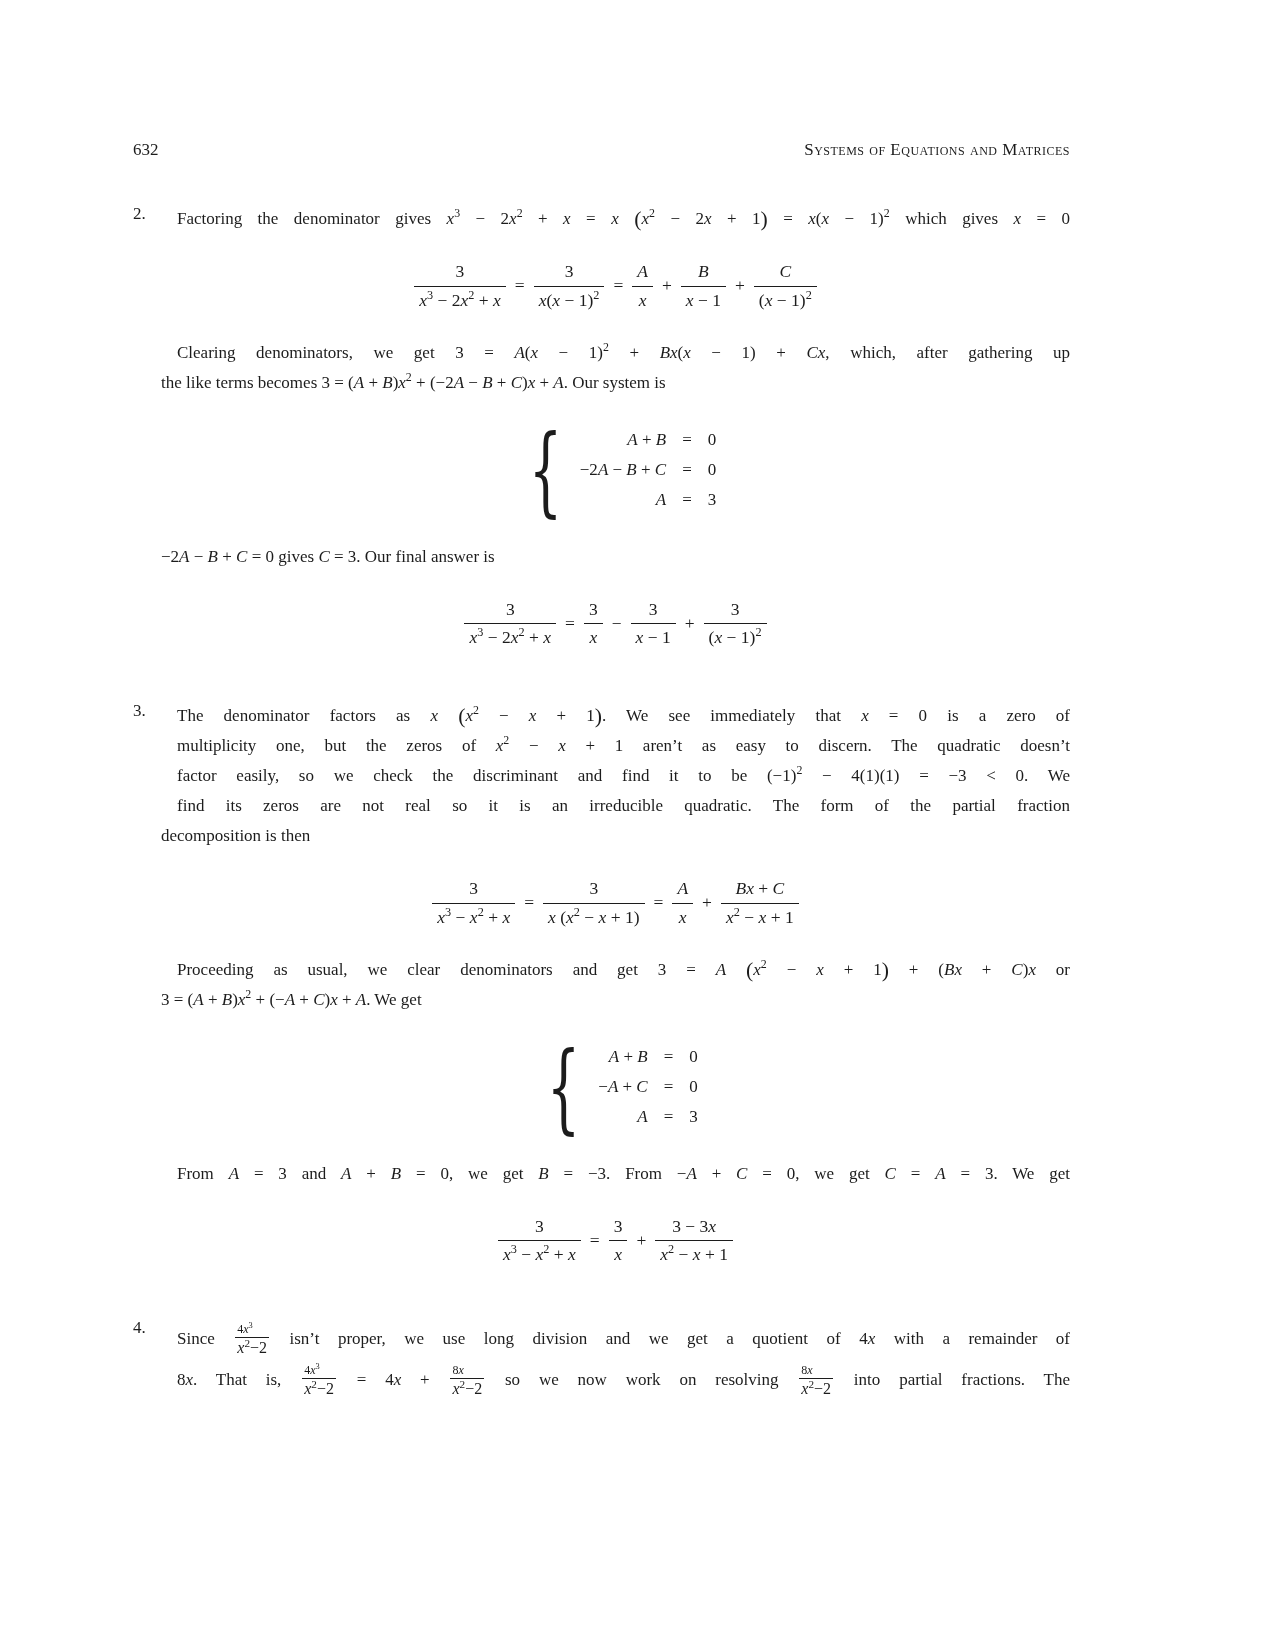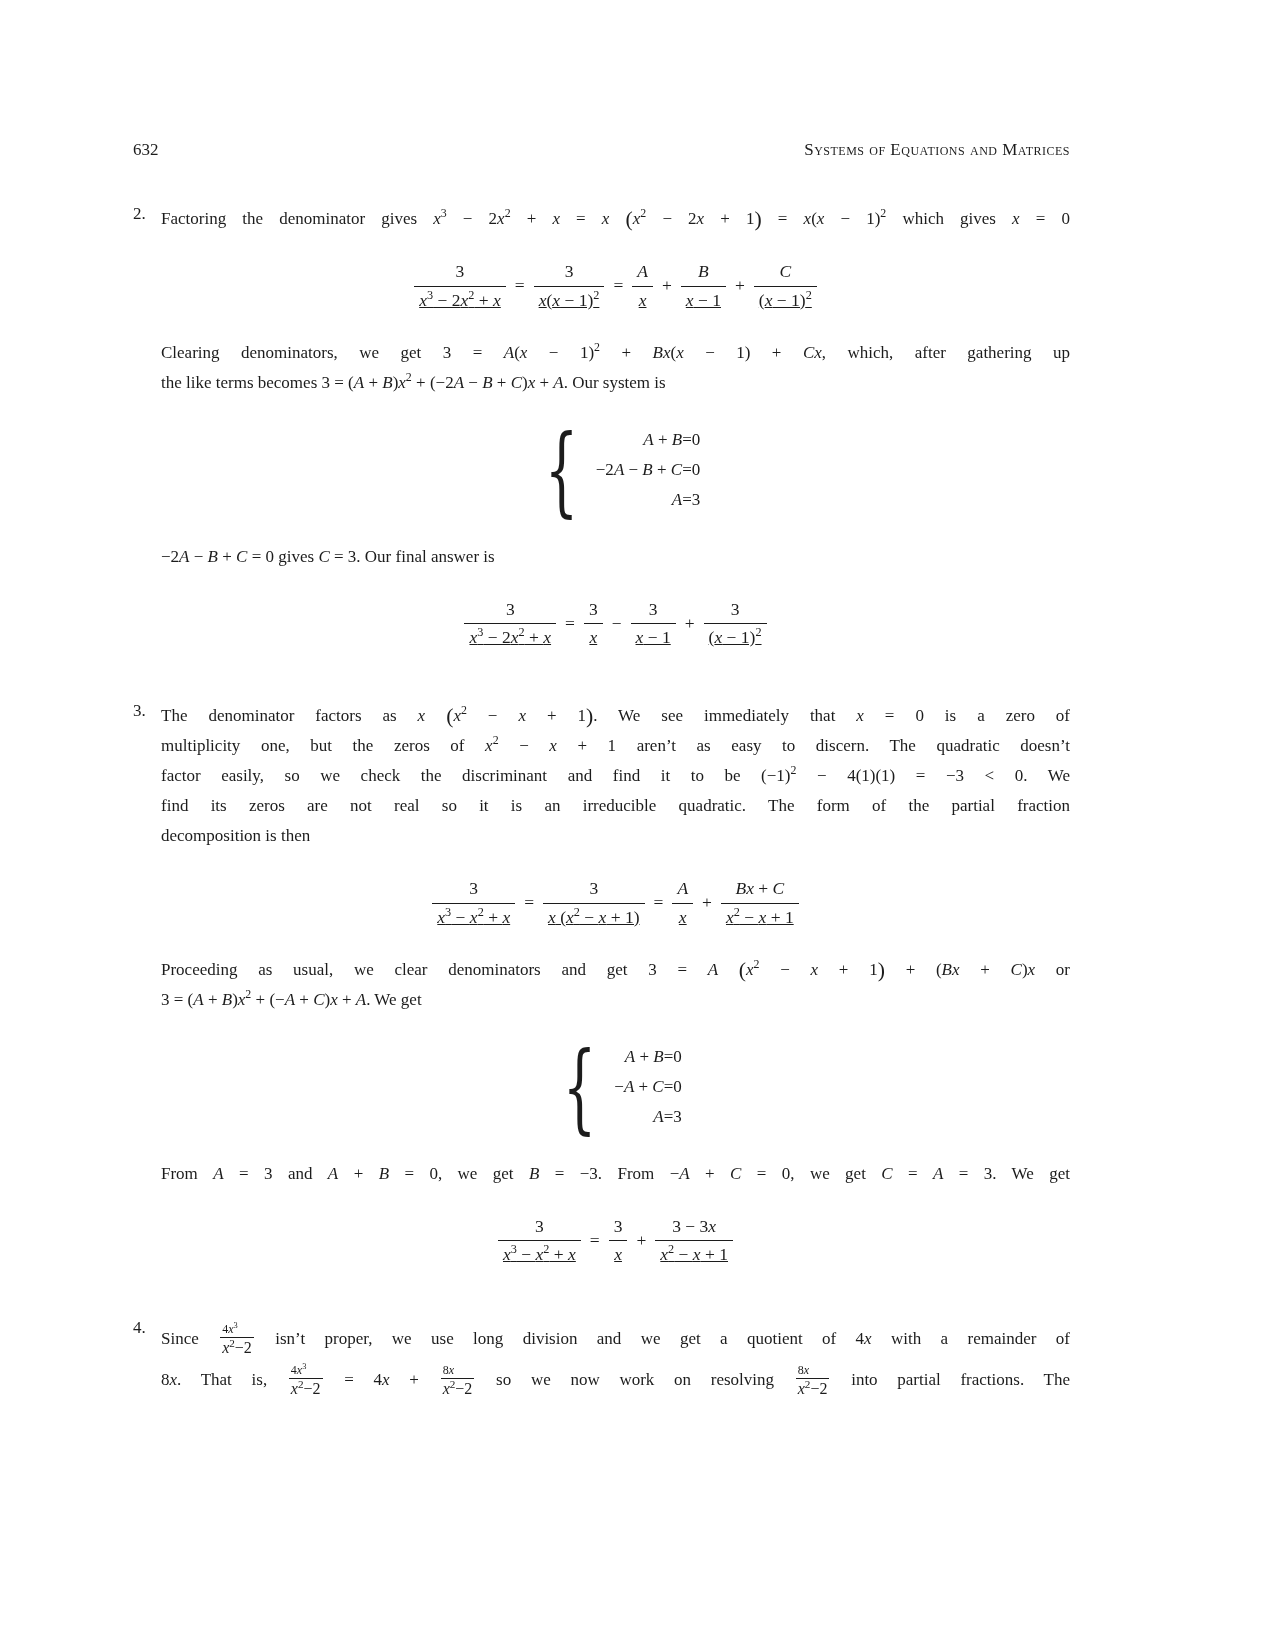--- a/index.html
+++ b/index.html
@@ -12,33 +12,33 @@
   }
   i { font-style:italic; }
   sup { font-size:70%; line-height:0; vertical-align:0.55em; }
   .pagehead { display:flex; justify-content:space-between; align-items:baseline; margin-bottom:44px; }
   .sc { font-variant:small-caps; letter-spacing:0.5px;text-align:right; }
   .item { display:flex; margin-top:26px; }
   .inum { flex:0 0 28px; width:28px; }
   .ibody { flex:1 1 auto; min-width:0; }
   .para { line-height:30px; }
   .p4 { line-height:41px; }
-  .jl { text-align:justify; text-align-last:justify; }
+  .jl { text-align:justify; text-align-last:justify;margin-left:16px; }
   .ll { text-align:left; }
   .display { display:flex; justify-content:center; align-items:center; margin:26px 0; line-height:1.3; font-size:17.5px; }
   .frac { display:inline-block; text-align:center; vertical-align:middle; }
   .fnum { display:block; padding:0 5px 3px; }
-  .fden { display:block; border-top:1.2px solid #1c1c1c; padding:2px 5px 0;text-decoration:underline; }
+  .fden { display:block; border-top:1.2px solid #1c1c1c; padding:2px 5px 0; }
   .op { margin:0 9px; }
   .system { display:flex; justify-content:center; align-items:center; margin:24px 0; }
   .sbrace {
     font-family:"DejaVu Serif",serif; font-size:96px; font-weight:400;
     line-height:1; transform:scale(0.55,1.02); transform-origin:center; margin-right:4px;
   }
-  .srows { display:grid; grid-template-columns:auto auto auto; column-gap:0; line-height:30px; }
+  .srows { display:grid; grid-template-columns:auto auto auto; column-gap:16px; line-height:30px; }
   .slhs { text-align:right; }
   .seq  { text-align:center; }
   .srhs { text-align:left; }
   .bigp { font-size:1.28em; line-height:0; vertical-align:-0.08em; }
   .ifrac { display:inline-block; text-align:center; vertical-align:middle; line-height:1.1; margin:0 2px; }
   .ifrac .fn { display:block; font-size:12px; padding:0 2px 1px; }
   .ifrac .fd { display:block; font-size:16px; border-top:1px solid #1c1c1c; padding:1px 2px 0; }
 </style>
 </head>
 <body>

